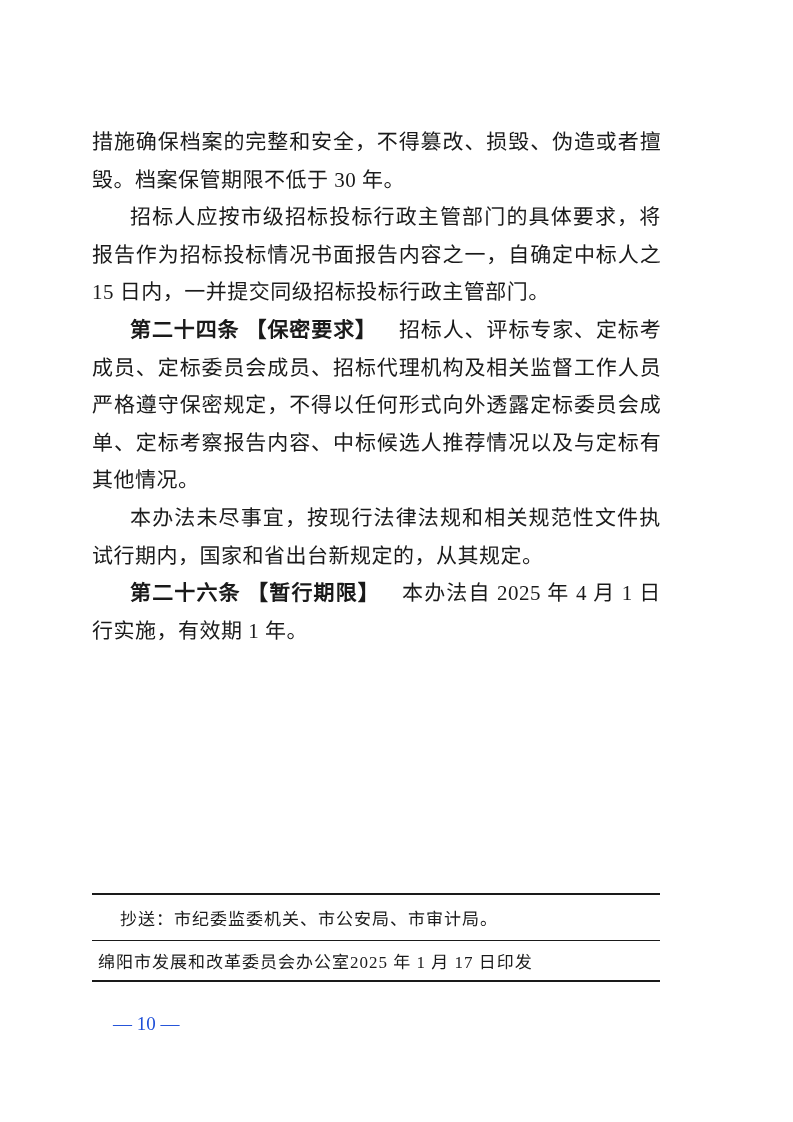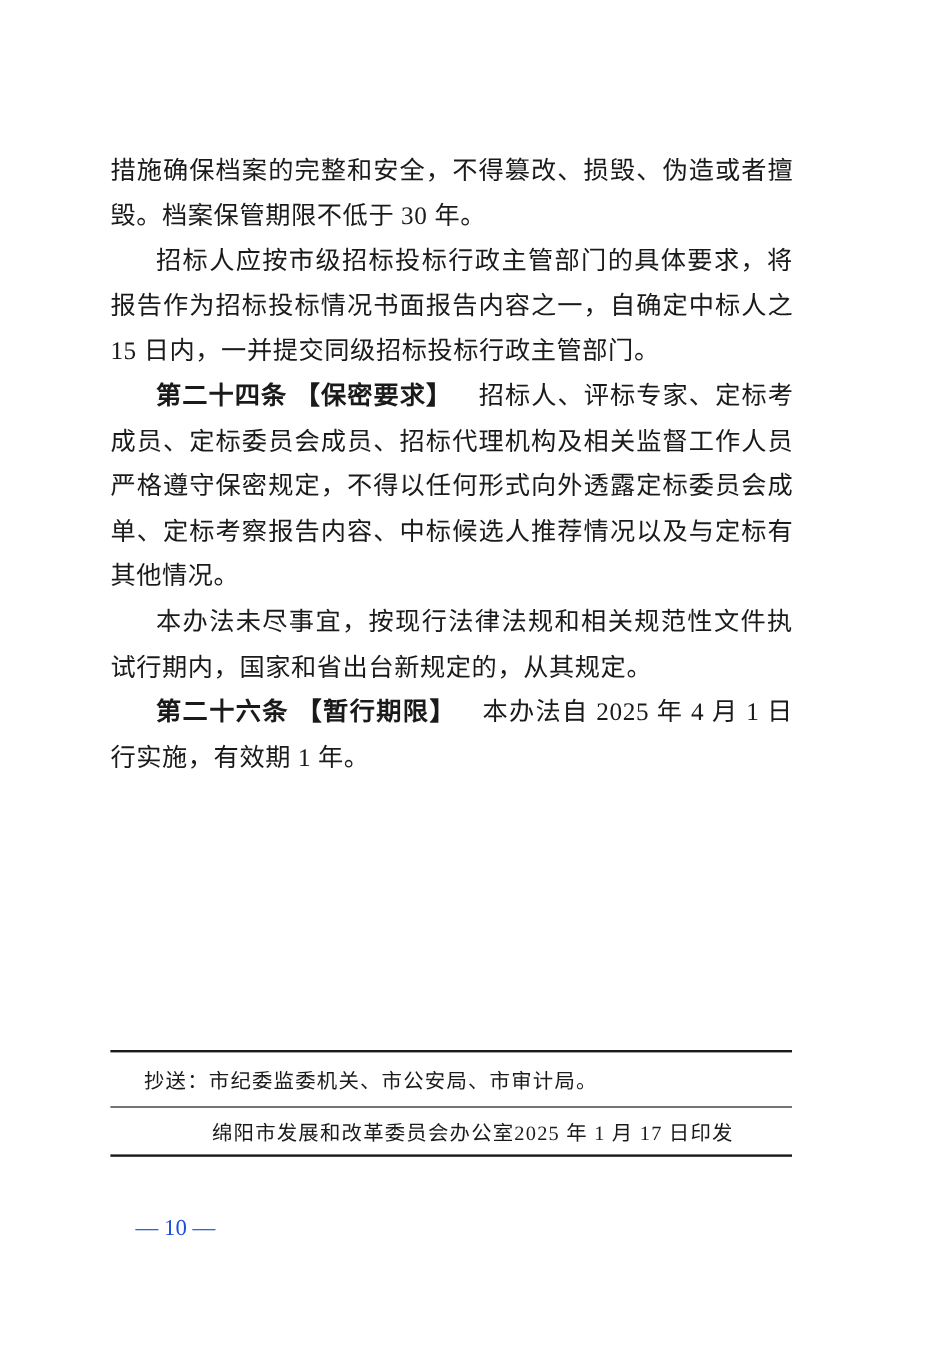--- a/index.html
+++ b/index.html
@@ -44,21 +44,21 @@
     line-height: 37.6px;
     font-weight: bold;
     text-align: center;
     font-family: "Liberation Sans", "DejaVu Sans", sans-serif;
     white-space: pre;
     letter-spacing: 1px;
   }
   .footer {
     position: absolute;
     left: 92px;
-    top: 875px;
+    top: 893px;
     width: 613px;
     font-size: 17px;
     color: #1a1a1a;
   }
   .rule {
     background: #1a1a1a;
   }
   .rule.thick { height: 2px; }
   .rule.thin  { height: 1px; }
   .cc-row {
@@ -67,21 +67,21 @@
     display: flex;
     align-items: center;
     padding-left: 28px;
     letter-spacing: 1px;
   }
   .issue-row {
     box-sizing: border-box;
     height: 39px;
     display: flex;
     align-items: center;
-    justify-content: center;
+    justify-content: flex-start;
     padding-left: 6px;
     padding-right: 15px;
     letter-spacing: 1px;
   }
   .pagenum {
     position: absolute;
     left: 113px;
     top: 1013px;
     font-size: 19px;
     line-height: 22px;

